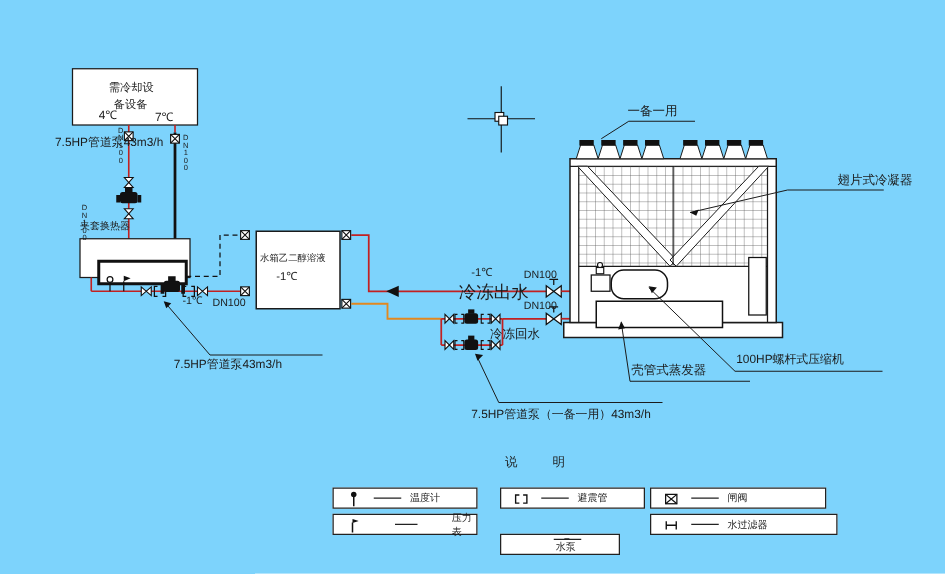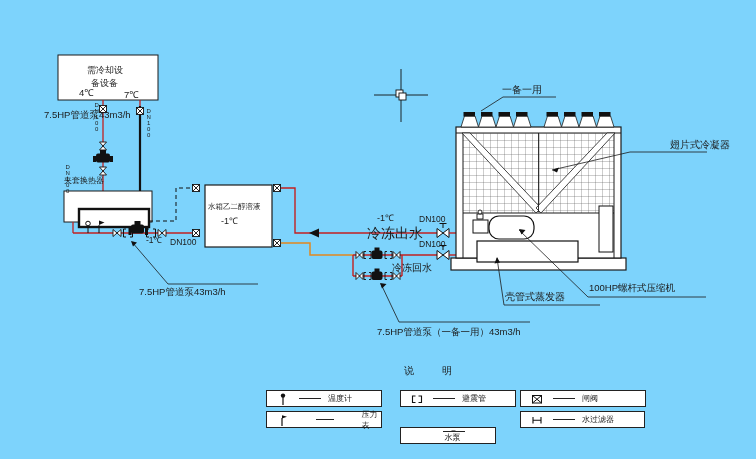--- a/index.html
+++ b/index.html
@@ -251,21 +251,21 @@
   <span class="legend-dash"></span>
   <span class="legend-label">温度计</span>
 </div>
 <div class="legend-cell" style="left:400px;top:390px;width:116px;">
   <svg width="14" height="14">
         <path d="M5.5,4 h-3 v6.5 h3 M8.5,4 h3 v6.5 h-3" fill="none" stroke="#111" stroke-width="1.1"></path>
       </svg>
   <span class="legend-dash"></span>
   <span class="legend-label">避震管</span>
 </div>
-<div class="legend-cell" style="left:520px;top:390px;width:126px;">
+<div class="legend-cell" style="left:520px;top:390px;width:141px;">
   <svg width="14" height="14">
         <rect x="2.5" y="3.5" width="9" height="7.5" fill="none" stroke="#111" stroke-width="1"></rect>
         <path d="M2.5,3.5 L11.5,11 M11.5,3.5 L2.5,11" stroke="#111" stroke-width="1"></path>
       </svg>
   <span class="legend-dash"></span>
   <span class="legend-label">闸阀</span>
 </div>
 <div class="legend-cell" style="left:266px;top:411px;width:116px;gap:20px;">
   <svg width="14" height="14">
         <line x1="6" y1="13" x2="6" y2="5" stroke="#111" stroke-width="1.2"></line>
@@ -275,21 +275,21 @@
   <span class="legend-label">压力表</span>
 </div>
 <div class="legend-cell" style="left:400px;top:427px;width:96px;flex-direction:column;">
   <svg width="14" height="14">
         <rect x="3.5" y="5.5" width="8" height="7" rx="1.5" fill="#111"></rect>
         <rect x="5.5" y="2.5" width="4" height="3.5" fill="#111"></rect>
       </svg>
   <span class="legend-dash"></span>
   <span class="legend-label">水泵</span>
 </div>
-<div class="legend-cell" style="left:520px;top:411px;width:125px;">
+<div class="legend-cell" style="left:520px;top:411px;width:150px;">
   <svg width="14" height="14">
         <path d="M3,4 V10.5 M11,4 V10.5 M3,7.2 H11" fill="none" stroke="#111" stroke-width="1.1"></path>
       </svg>
   <span class="legend-dash"></span>
   <span class="legend-label">水过滤器</span>
 </div>
 
 </div>
 
 </body></html>

